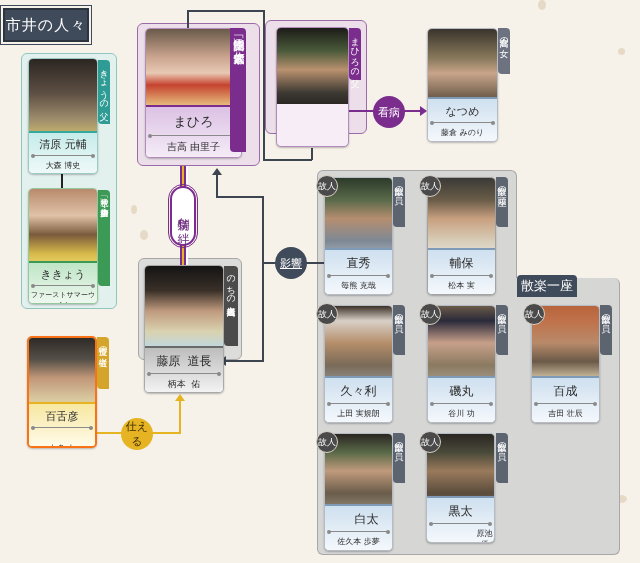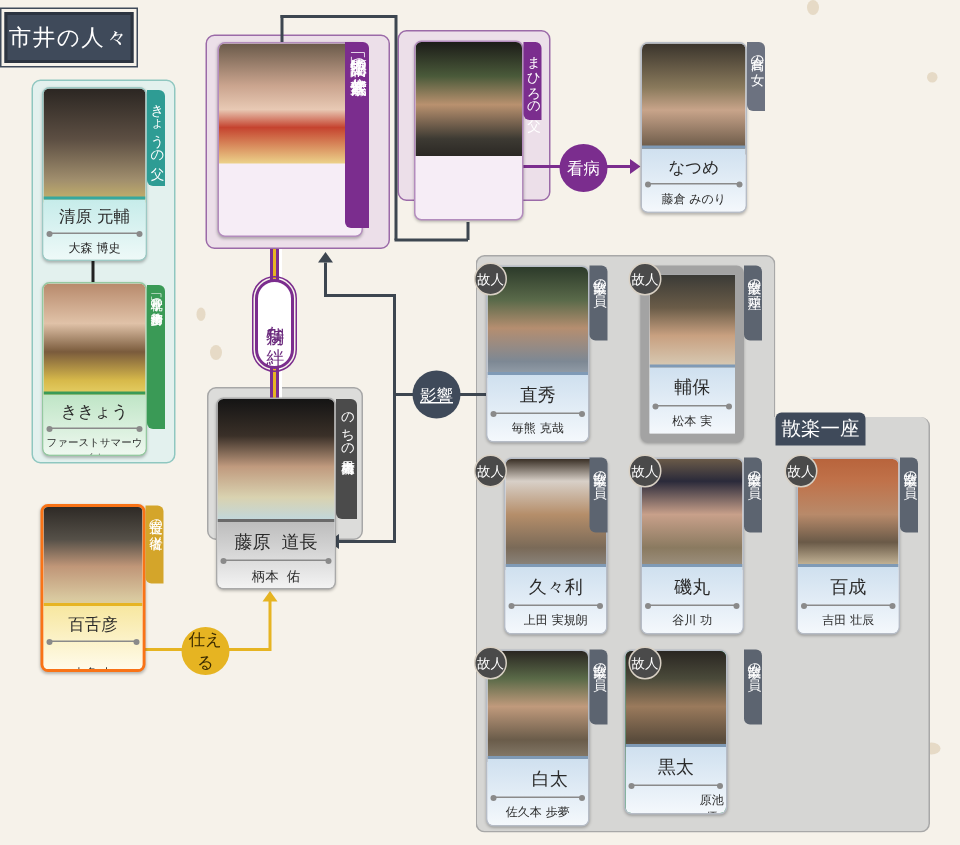--- a/index.html
+++ b/index.html
@@ -134,20 +134,25 @@
   <div class="nameplate" style="height:42px;background:linear-gradient(180deg,#bfe5c6,#eef8ef);border-top:2px solid #3a9a56;">
     <span class="nm" style="font-size:11px;margin-top:4px;">ききょう</span>
     <div class="divider" style="margin-top:3px;"></div>
     <span class="actor" style="font-size:7px;margin-top:4px;">ファーストサマーウイカ</span>
   </div>
 </div>
 <div class="tag" style="left:98px;top:190px;width:12px;height:96px;background:#3a9a56;font-size:8px;line-height:9px;">「枕草子」の作者・清少納言</div>
 
 <div class="card" style="left:145px;top:28px;width:97px;height:130px;background:#f6edf6;border:1px solid #b38cbd;">
   <div class="photo" style="height:80px;background:linear-gradient(180deg,#6a5a4a 0%,#caa48e 35%,#e8c9b4 55%,#c5432f 70%,#ecd28a 100%);"></div>
+  <div class="nameplate" style="height:52px;background:linear-gradient(180deg,#dcc1e4,#f5ecf7);border-top:2px solid #7b2d8e;">
+    <span class="nm" style="font-size:13px;margin-top:6px;">まひろ</span>
+    <div class="divider" style="margin-top:4px;"></div>
+    <span class="actor" style="font-size:10px;margin-top:4px;">吉高 由里子</span>
+  </div>
 </div>
 <div class="tag" style="left:230px;top:28px;width:16px;height:124px;background:#7b2d8e;font-size:11px;line-height:12px;">「源氏物語」の作者・紫式部</div>
 
 <div class="card" style="left:276px;top:27px;width:73px;height:120px;background:#f6edf6;border:1px solid #b38cbd;">
   <div class="photo" style="height:76px;background:linear-gradient(180deg,#1c1c18 0%,#4a5a3a 30%,#b9916f 55%,#3d3a33 85%,#2b2824 100%);"></div>
 </div>
 <div class="tag" style="left:349px;top:28px;width:12px;height:52px;background:#7b2d8e;">まひろの父</div>
 
 <div class="card" style="left:427px;top:28px;width:71px;height:114px;background:#f1f5fa;border:1px solid #b6bcc6;">
   <div class="photo" style="height:74px;background:linear-gradient(180deg,#3a342c 0%,#8a7a5c 40%,#c8a48a 60%,#5a4c3c 100%);"></div>
@@ -183,32 +188,32 @@
   <div class="photo" style="height:74px;background:linear-gradient(180deg,#2c3a2a 0%,#5a6a4a 30%,#b58e70 55%,#7d8894 85%,#9aa4ae 100%);"></div>
   <div class="nameplate" style="height:46px;background:linear-gradient(180deg,#cfe0ef,#f4f8fc);border-top:2px solid #7f9ab6;">
     <span class="nm" style="font-size:12px;margin-top:5px;">直秀</span>
     <div class="divider" style="margin-top:3px;"></div>
     <span class="actor" style="font-size:8px;margin-top:4px;">毎熊 克哉</span>
   </div>
 </div>
 <div class="badge-dead" style="left:316px;top:175px;">故人</div>
 <div class="tag" style="left:393px;top:177px;width:12px;height:50px;background:#5c6470;">散楽の一員</div>
 
-<div class="card" style="left:427px;top:177px;width:69px;height:118px;background:#f1f5fa;border:6px solid #a3a3a3;">
+<div class="card" style="left:427px;top:177px;width:69px;height:118px;background:#f1f5fa;border:1px solid #a3a3a3;">
   <div class="photo" style="height:74px;background:linear-gradient(180deg,#3a3a36 0%,#6a5c48 30%,#c8a080 55%,#d8cdb8 85%,#e2dcd0 100%);"></div>
   <div class="nameplate" style="height:46px;background:linear-gradient(180deg,#cfe0ef,#f4f8fc);border-top:2px solid #7f9ab6;">
     <span class="nm" style="font-size:12px;margin-top:5px;">輔保</span>
     <div class="divider" style="margin-top:3px;"></div>
     <span class="actor" style="font-size:8px;margin-top:4px;">松本 実</span>
   </div>
 </div>
 <div class="badge-dead" style="left:419px;top:175px;">故人</div>
 <div class="tag" style="left:496px;top:177px;width:12px;height:50px;background:#5c6470;">散楽の座頭</div>
 
-<div class="card" style="left:336px;top:305px;width:69px;height:118px;background:#f1f5fa;border:1px solid #b6bcc6;padding-left:40px;">
+<div class="card" style="left:324px;top:305px;width:69px;height:118px;background:#f1f5fa;border:1px solid #b6bcc6;padding-left:40px;">
   <div class="photo" style="height:74px;background:linear-gradient(180deg,#3a3026 0%,#d8d0c8 20%,#b58e6a 50%,#7a6a58 80%,#8e8a84 100%);"></div>
   <div class="nameplate" style="height:46px;background:linear-gradient(180deg,#cfe0ef,#f4f8fc);border-top:2px solid #7f9ab6;">
     <span class="nm" style="font-size:12px;margin-top:5px;">久々利</span>
     <div class="divider" style="margin-top:3px;"></div>
     <span class="actor" style="font-size:8px;margin-top:4px;">上田 実規朗</span>
   </div>
 </div>
 <div class="badge-dead" style="left:316px;top:303px;">故人</div>
 <div class="tag" style="left:393px;top:305px;width:12px;height:50px;background:#5c6470;">散楽の一員</div>
 
@@ -238,21 +243,21 @@
   <div class="photo" style="height:74px;background:linear-gradient(180deg,#2a2622 0%,#5a6a48 25%,#c09a7c 50%,#6a5c4a 80%,#8a8070 100%);"></div>
   <div class="nameplate" style="height:46px;background:linear-gradient(180deg,#cfe0ef,#f4f8fc);border-top:2px solid #7f9ab6;">
     <span class="nm" style="font-size:12px;margin-top:5px;padding-left:16px;">白太</span>
     <div class="divider" style="margin-top:3px;"></div>
     <span class="actor" style="font-size:8px;margin-top:4px;">佐久本 歩夢</span>
   </div>
 </div>
 <div class="badge-dead" style="left:316px;top:431px;">故人</div>
 <div class="tag" style="left:393px;top:433px;width:12px;height:50px;background:#5c6470;">散楽の一員</div>
 
-<div class="card" style="left:416px;top:433px;width:69px;height:110px;background:#15803d;border:1px solid #b6bcc6;">
+<div class="card" style="left:426px;top:433px;width:69px;height:110px;background:#15803d;border:1px solid #b6bcc6;">
   <div class="photo" style="height:74px;background:linear-gradient(180deg,#2a2622 0%,#4a4a3a 25%,#9a7a5c 50%,#5a4c3c 80%,#7a7060 100%);"></div>
   <div class="nameplate" style="height:46px;background:linear-gradient(180deg,#cfe0ef,#f4f8fc);border-top:2px solid #7f9ab6;">
     <span class="nm" style="font-size:12px;margin-top:5px;">黒太</span>
     <div class="divider" style="margin-top:3px;"></div>
     <span class="actor" style="font-size:8px;margin-top:4px;margin-left:48px;">原池 優</span>
   </div>
 </div>
 <div class="badge-dead" style="left:419px;top:431px;">故人</div>
 <div class="tag" style="left:496px;top:433px;width:12px;height:50px;background:#5c6470;">散楽の一員</div>
 

